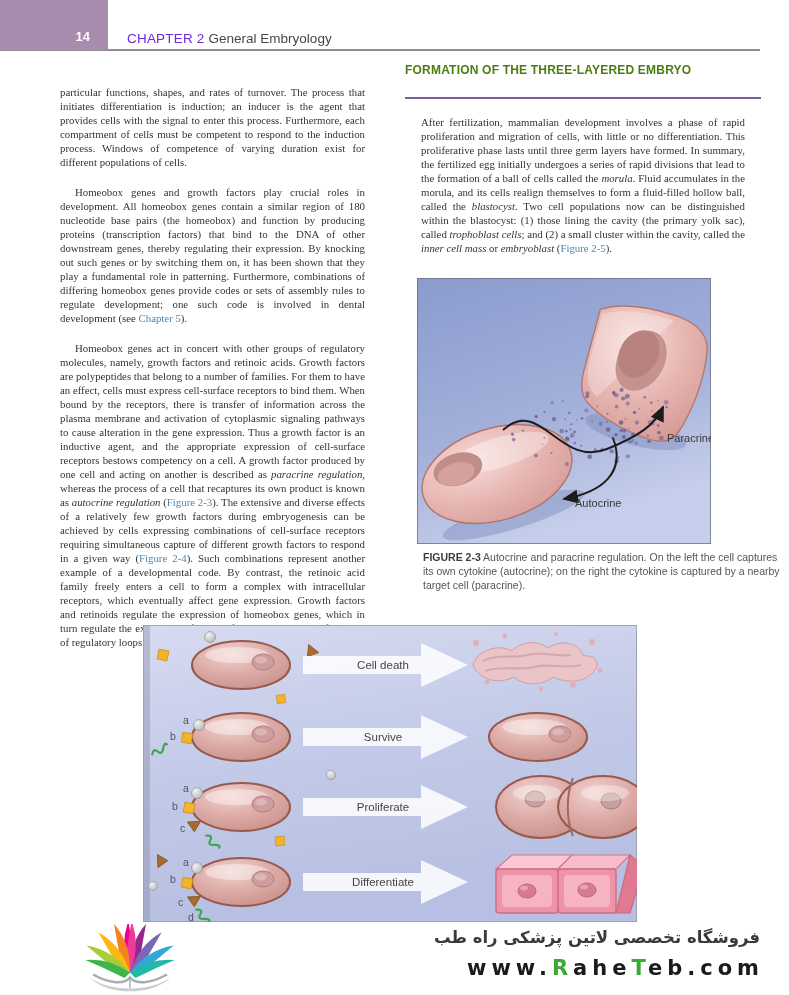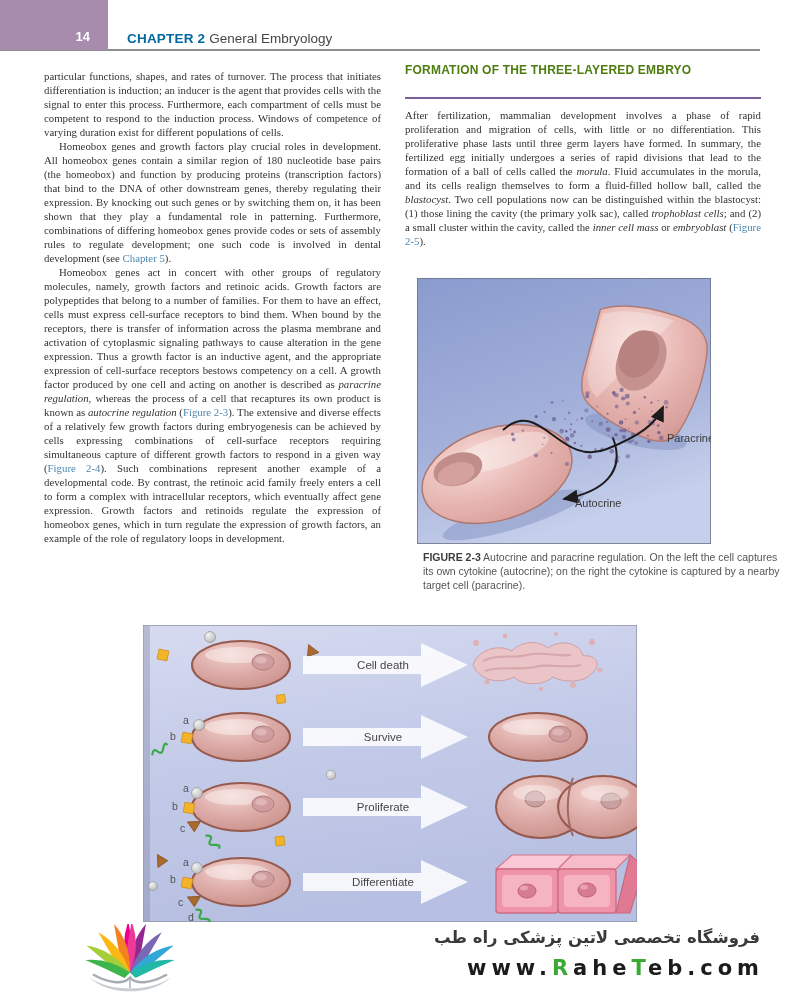--- a/index.html
+++ b/index.html
@@ -5,25 +5,25 @@
   html,body{margin:0;padding:0;background:#ffffff;}
   .page{position:relative;width:789px;height:995px;background:#ffffff;overflow:hidden;
         font-family:"Liberation Serif","DejaVu Serif",serif;color:#333;}
   .abs{position:absolute;}
   
   .pagenum-block{left:0;top:0;width:108px;height:50px;background:#a88cae;
     display:flex;align-items:flex-end;justify-content:flex-end;padding:0 18px 6px 0;box-sizing:border-box;}
   .pagenum{color:#ffffff;font-family:"Liberation Sans",sans-serif;font-weight:bold;font-size:13px;text-align:right;}
   .header-rule{left:0;top:49px;width:760px;height:2px;background:#8e8e8e;}
   .chapter-line{left:127px;top:31px;font-family:"Liberation Sans",sans-serif;font-size:13.5px;white-space:nowrap;}
-  .chapter-label{color:#0369a1;font-weight:bold;letter-spacing:.2px;}
+  .chapter-label{color:#6d28d9;font-weight:normal;letter-spacing:.2px;}
   .chapter-title{color:#474747;margin-left:4px;}
   
   .bodycol{font-size:10.8px;line-height:14px;text-align:justify;}
-  .bodycol p{margin:0;}
+  .bodycol p{margin:16px;}
   .ind{text-indent:15px;}
   .it{font-style:italic;}
   .xref{color:#4e87b0;}
   .leftcol{left:44px;top:69px;width:337px;}
   .rightcol{left:405px;top:63px;width:356px;}
   .sect-head{font-family:"Liberation Sans",sans-serif;font-weight:bold;font-size:12px;
     color:#4d7c0f;letter-spacing:.2px;border-bottom:2px solid #7a5f9a;padding-bottom:20px;margin:0 0 9px 0;}
   
   .fig3{left:417px;top:278px;width:294px;height:266px;}
   .fig3 svg{display:block;}

